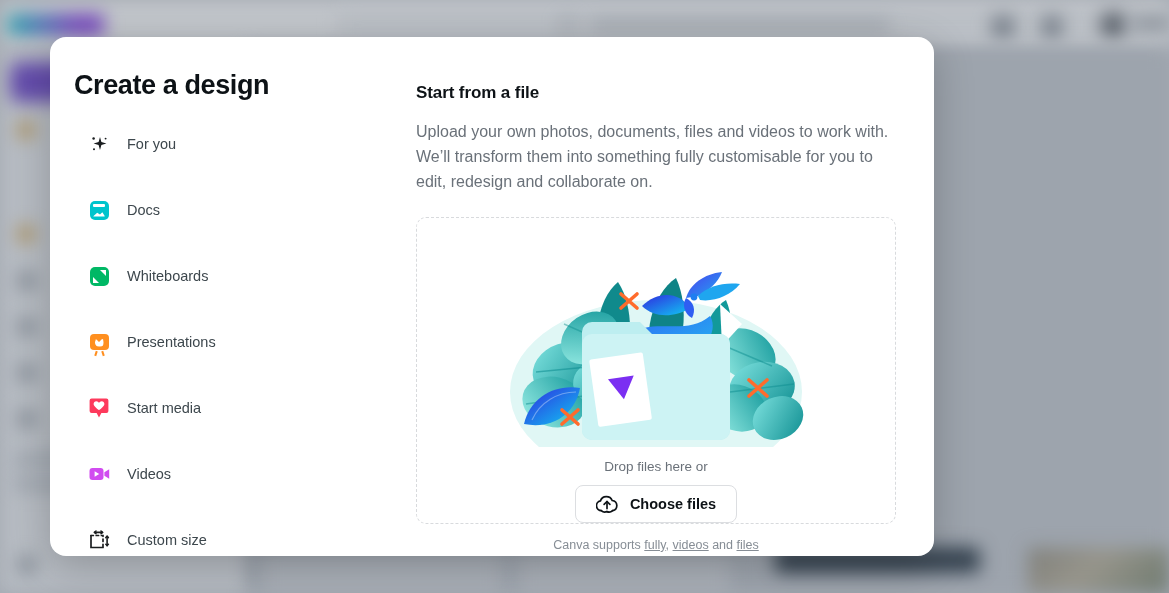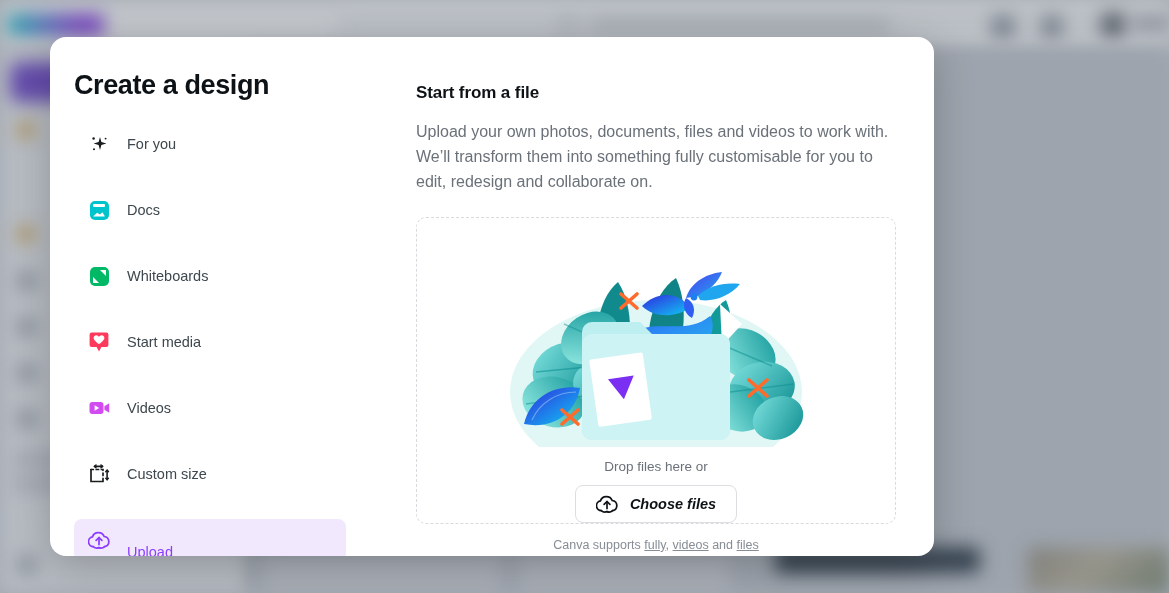--- a/index.html
+++ b/index.html
@@ -111,21 +111,20 @@
   .illo{ width:300px; height:205px; position:relative; margin-top:2px; }
   .drop-text{ font-size:13.5px; color:#6a7179; margin-top:12px; }
   .choose-btn{
     margin-top:11px;
     display:inline-flex; align-items:center; gap:12px;
     height:38px; padding:0 20px;
     border:1px solid #dcdee1; border-radius:8px;
     background:#fff; cursor:pointer;
     font-size:14.5px; font-weight:700; color:#0d1216;
     font-family:"Liberation Sans", sans-serif;
-    font-style:italic;
   }
 
   .supports{ text-align:center; font-size:12.5px; color:#868d95; margin-top:14px; }
   .supports a{ color:#868d95; text-decoration:underline; cursor:pointer; }
 </style>
 </head>
 <body>
 
 <div id="backdrop">
   <div class="bg-blur bg-topbar"></div>
@@ -185,20 +184,28 @@
         <span class="nav-label">Docs</span>
       </div>
 
       <div class="nav-item">
         <span class="nav-icon">
             <span class="sq wb"></span>
           </span>
         <span class="nav-label">Whiteboards</span>
       </div>
 
+      <div class="nav-item">
+        <span class="nav-icon">
+          <span class="pres">
+              <span class="pres-legs"></span>
+            </span>
+        </span>
+        <span class="nav-label">Presentations</span>
+      </div>
 
       <div class="nav-item">
         <span class="nav-icon">
           <svg width="20" height="21" viewBox="0 0 20 21">
             <path d="M2.6 0.6 H17.4 A2 2 0 0 1 19.4 2.6 V13.0 A2 2 0 0 1 17.4 15.0 H12.4 L10 19.6 L7.6 15.0 H2.6 A2 2 0 0 1 0.6 13.0 V2.6 A2 2 0 0 1 2.6 0.6 Z" fill="#fd3a5c"></path>
             <path d="M10 12.0 C10 12.0 4.6 8.6 4.6 5.9 C4.6 4.4 5.8 3.2 7.3 3.2 C8.5 3.2 9.5 4.0 10 4.9 C10.5 4.0 11.5 3.2 12.7 3.2 C14.2 3.2 15.4 4.4 15.4 5.9 C15.4 8.6 10 12.0 10 12.0 Z" fill="#ffffff"></path>
           </svg>
         </span>
         <span class="nav-label">Start media</span>
       </div>

